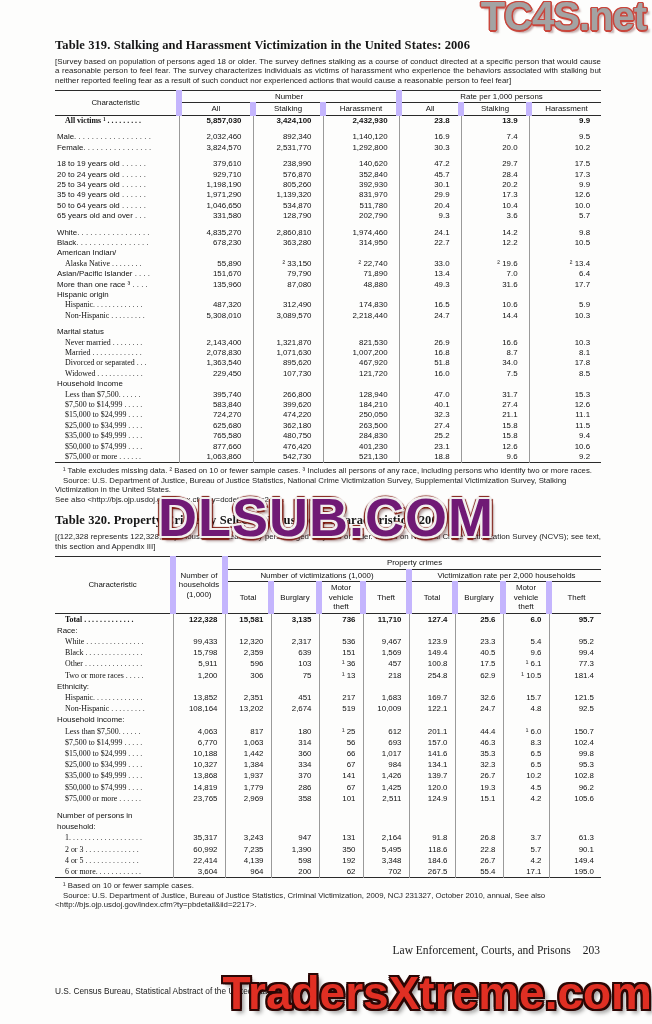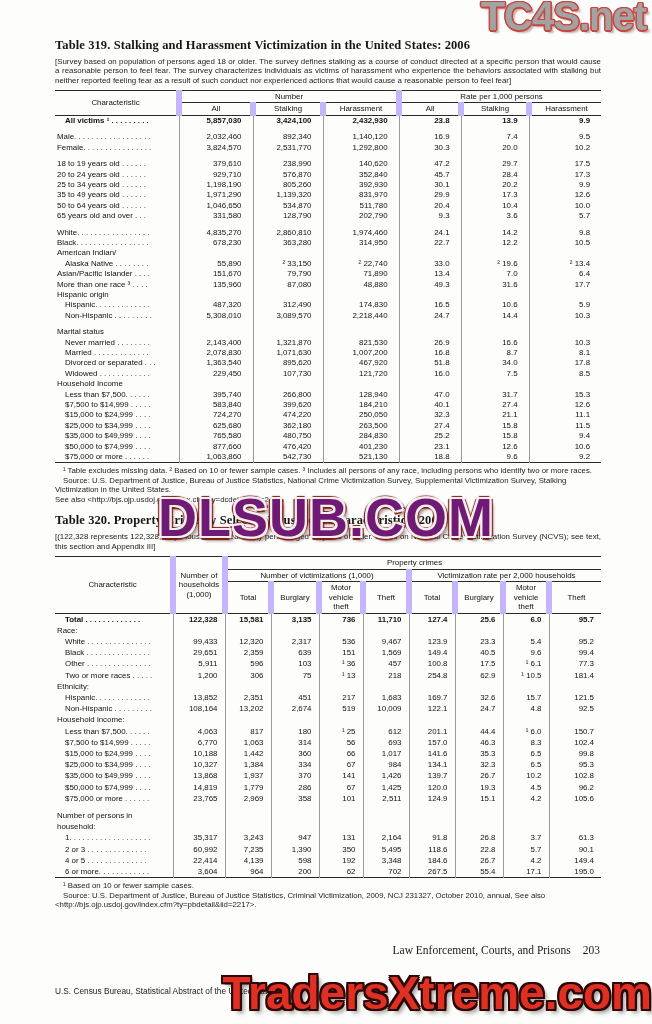--- a/index.html
+++ b/index.html
@@ -33,21 +33,21 @@
   .stat-table th.char-h { border-left:none; }
   .stat-table td {
     border-left:1px solid #9a9a9a; padding:0; line-height:10.4px;
     overflow:hidden; vertical-align:bottom;
   }
   .t320 td { line-height:11.2px; }
   .stat-table td.lbl {
     border-left:none; text-align:left; padding-left:2px;
     white-space:nowrap; overflow:hidden;
   }
-  .stat-table td.lbl.ind { padding-left:10px; }
+  .stat-table td.lbl.ind { padding-left:10px;font-family:Liberation Serif, serif; }
   .stat-table td.num { text-align:right; padding-right:11px; }
   .t320 td.num { padding-right:7px; }
   .stat-table .b { font-weight:bold; }
   .stat-table tr.sp td { height:6px; line-height:6px; font-size:5px; }
 
   .fnotes { font-size:7.8px; line-height:9px; color:#222; margin-bottom:9px; }
   .fnotes p { margin-bottom:1px; }
   .fnotes .fn1 { text-indent:8px; }
 
   .t320-block { margin-top:6px; }
@@ -521,21 +521,21 @@
               <td class="num">2,317</td>
               <td class="num">536</td>
               <td class="num">9,467</td>
               <td class="num">123.9</td>
               <td class="num">23.3</td>
               <td class="num">5.4</td>
               <td class="num">95.2</td>
             </tr>
             <tr>
               <td class="lbl ind">Black . . . . . . . . . . . . . . .</td>
-              <td class="num">29,651</td>
+              <td class="num">15,798</td>
               <td class="num">2,359</td>
               <td class="num">639</td>
               <td class="num">151</td>
               <td class="num">1,569</td>
               <td class="num">149.4</td>
               <td class="num">40.5</td>
               <td class="num">9.6</td>
               <td class="num">99.4</td>
             </tr>
             <tr>

